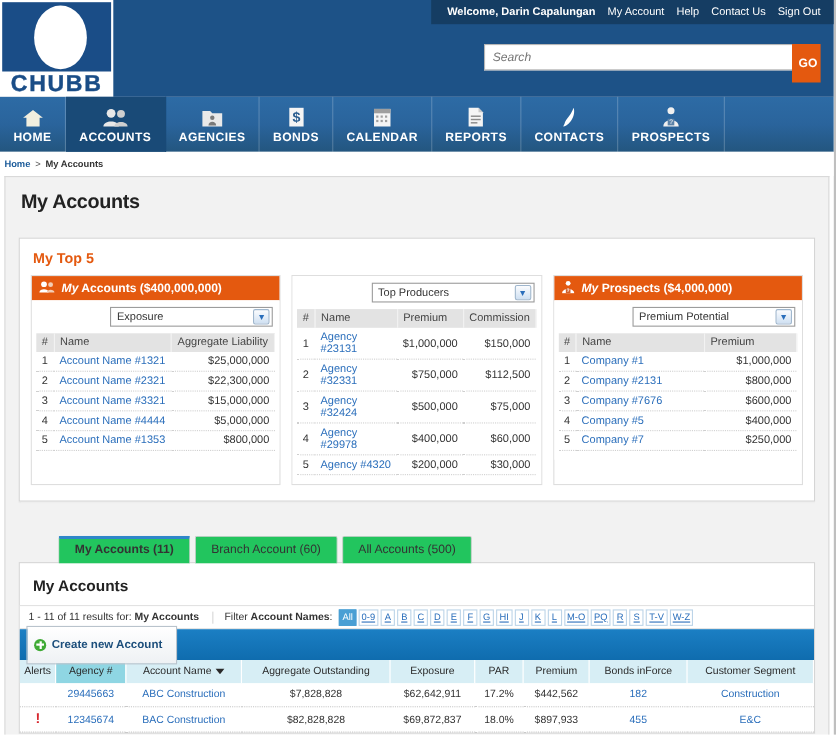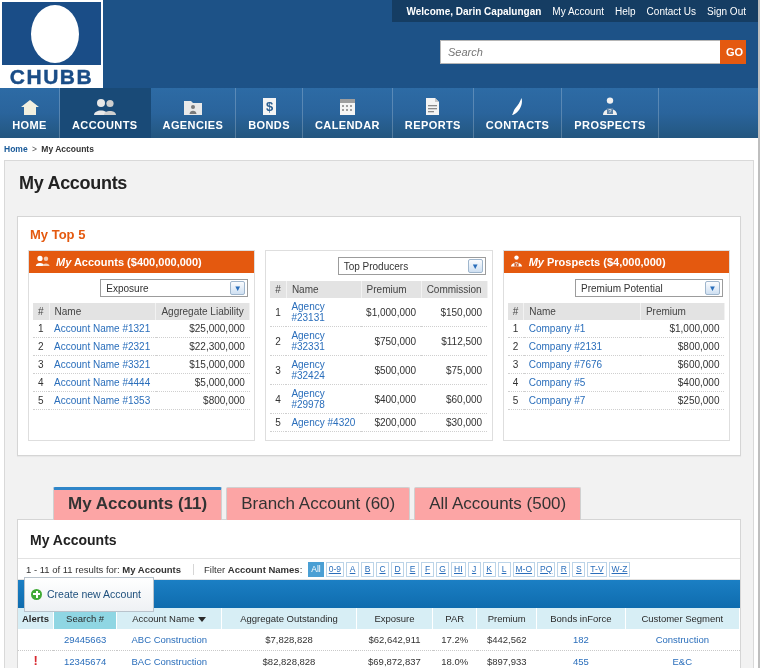--- a/index.html
+++ b/index.html
@@ -95,21 +95,21 @@
     border-right: none;
     padding: 0 7px;
     font-size: 11px;
     font-style: italic;
     color: #7a7a7a;
     font-family: "Liberation Sans", sans-serif;
     outline: none;
     background: #fff;
   }
   .search-go {
-    width: 26px; height: 24px;
+    width: 26px; height: 35px;
     background: #e4590f;
     color: #ffffff;
     font-size: 11px;
     font-weight: bold;
     border: none;
     cursor: pointer;
     font-family: "Liberation Sans", sans-serif;
   }
 
   
@@ -279,25 +279,25 @@
   table.mini tr:last-child td { border-bottom: 1px dotted #cfcfcf; }
 
   
   .tabs {
     display: flex;
     gap: 4px;
     padding: 18px 0 0 48px;
     align-items: flex-end;
   }
   .tab {
-    background: #fca5a5;
+    background: #22c55e;
     border: 1px solid #d0d0d0;
     border-bottom: none;
     padding: 6px 14px 6px 14px;
-    font-size: 17px;
+    font-size: 11px;
     color: #333;
     cursor: pointer;
     border-radius: 2px 2px 0 0;
     position: relative;
     top: 1px;
   }
   .tab.active {
     font-weight: bold;
     border-top: 3px solid #2f86c9;
     padding-top: 4px;
@@ -360,21 +360,21 @@
   }
   .createbtn {
     background: linear-gradient(to bottom,#ffffff,#eef1f4);
     border: 1px solid #b9c3cc;
     height: 35px;
     display: flex;
     align-items: center;
     gap: 5px;
     padding: 0 12px 0 6px;
     font-size: 10.5px;
-    font-weight: normal;
+    font-weight: bold;
     color: #1d4f7c;
     cursor: pointer;
     margin-left: 4px;
     justify-content: flex-end;
   }
   .plus-icon {
     width: 11px; height: 11px;
     border-radius: 50%;
     background: #3faa35;
     position: relative;
@@ -398,21 +398,21 @@
     color: #2a2a2a;
     font-weight: normal;
     text-align: center;
     padding: 5px 4px;
     vertical-align: top;
     border-right: 1px solid #ffffff;
     line-height: 11px;
     font-size: 9.5px;
   }
   table.grid thead th.sorted { background: #8fd6e3; }
-  table.grid thead th.lead { background: #d7eef5; width: 30px; font-weight: bold; }
+  table.grid thead th.lead { background: #d7eef5; width: 30px; }
   table.grid tbody td {
     padding: 5px 4px;
     text-align: center;
     border-bottom: 1px dotted #c9c9c9;
     color: #333;
     font-size: 9.5px;
     white-space: nowrap;
   }
   table.grid tbody td a { color: #2a6ebb; text-decoration: none; }
   .alert-icon {
@@ -772,21 +772,21 @@
         <div class="createbtn">
           <span class="plus-icon"></span>
           <span>Create new Account</span>
         </div>
       </div>
 
       <table class="grid">
         <thead>
           <tr>
             <th class="lead">Alerts</th>
-            <th class="sorted">Search #</th>
+            <th class="sorted">Agency #</th>
             <th><span>Account Name</span><span class="caret-down"></span></th>
             <th>Aggregate Outstanding</th>
             <th>Exposure</th>
             <th>PAR</th>
             <th>Premium</th>
             <th>Bonds inForce</th>
             <th>Customer Segment</th>
           </tr>
         </thead>
         <tbody>

